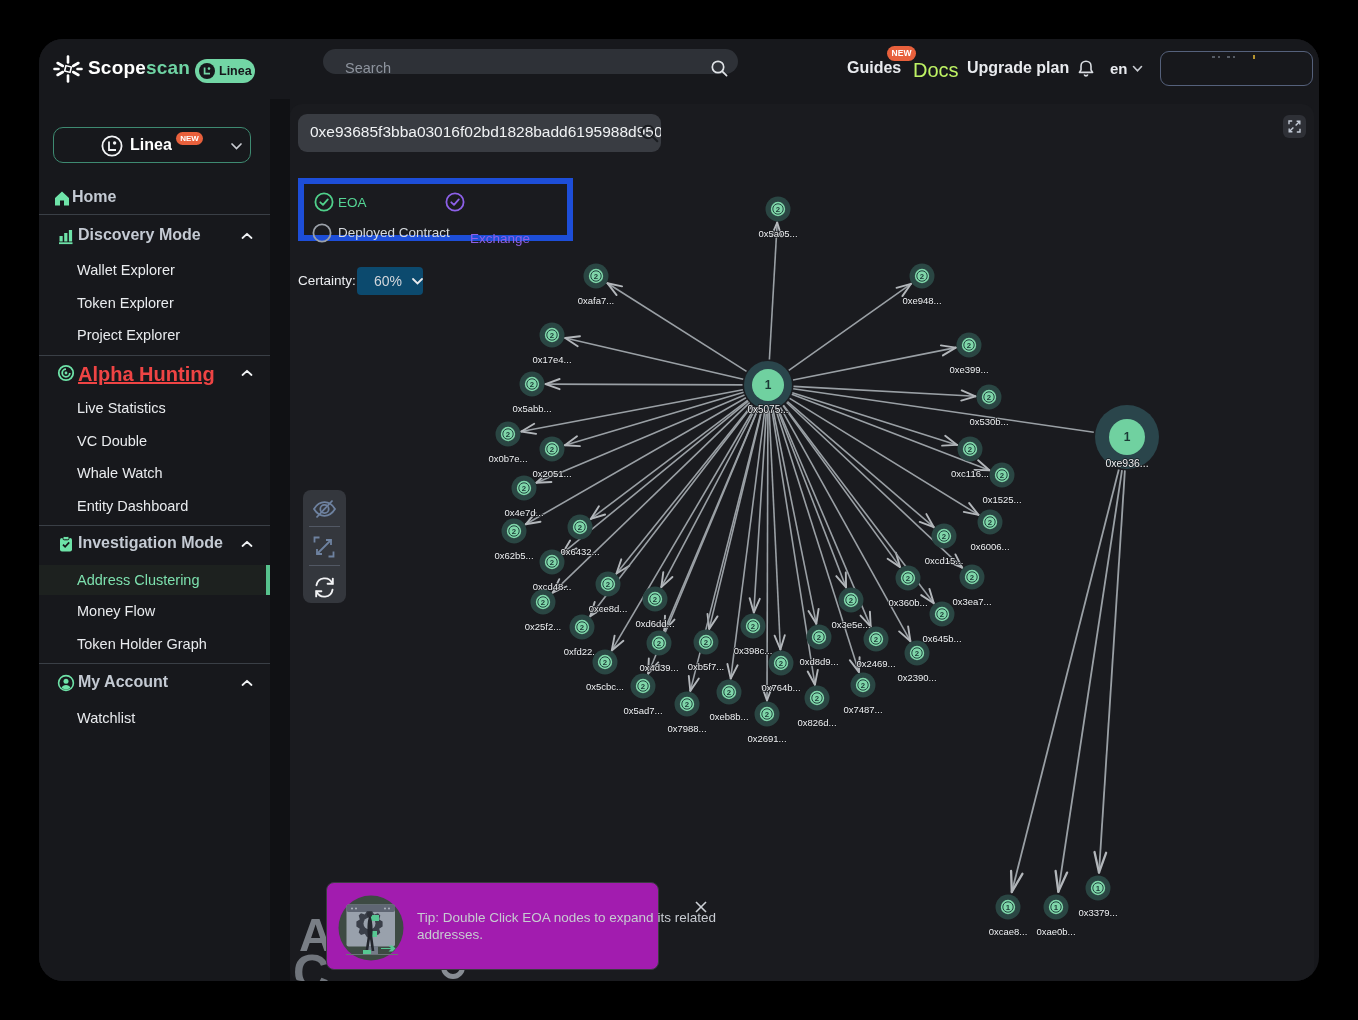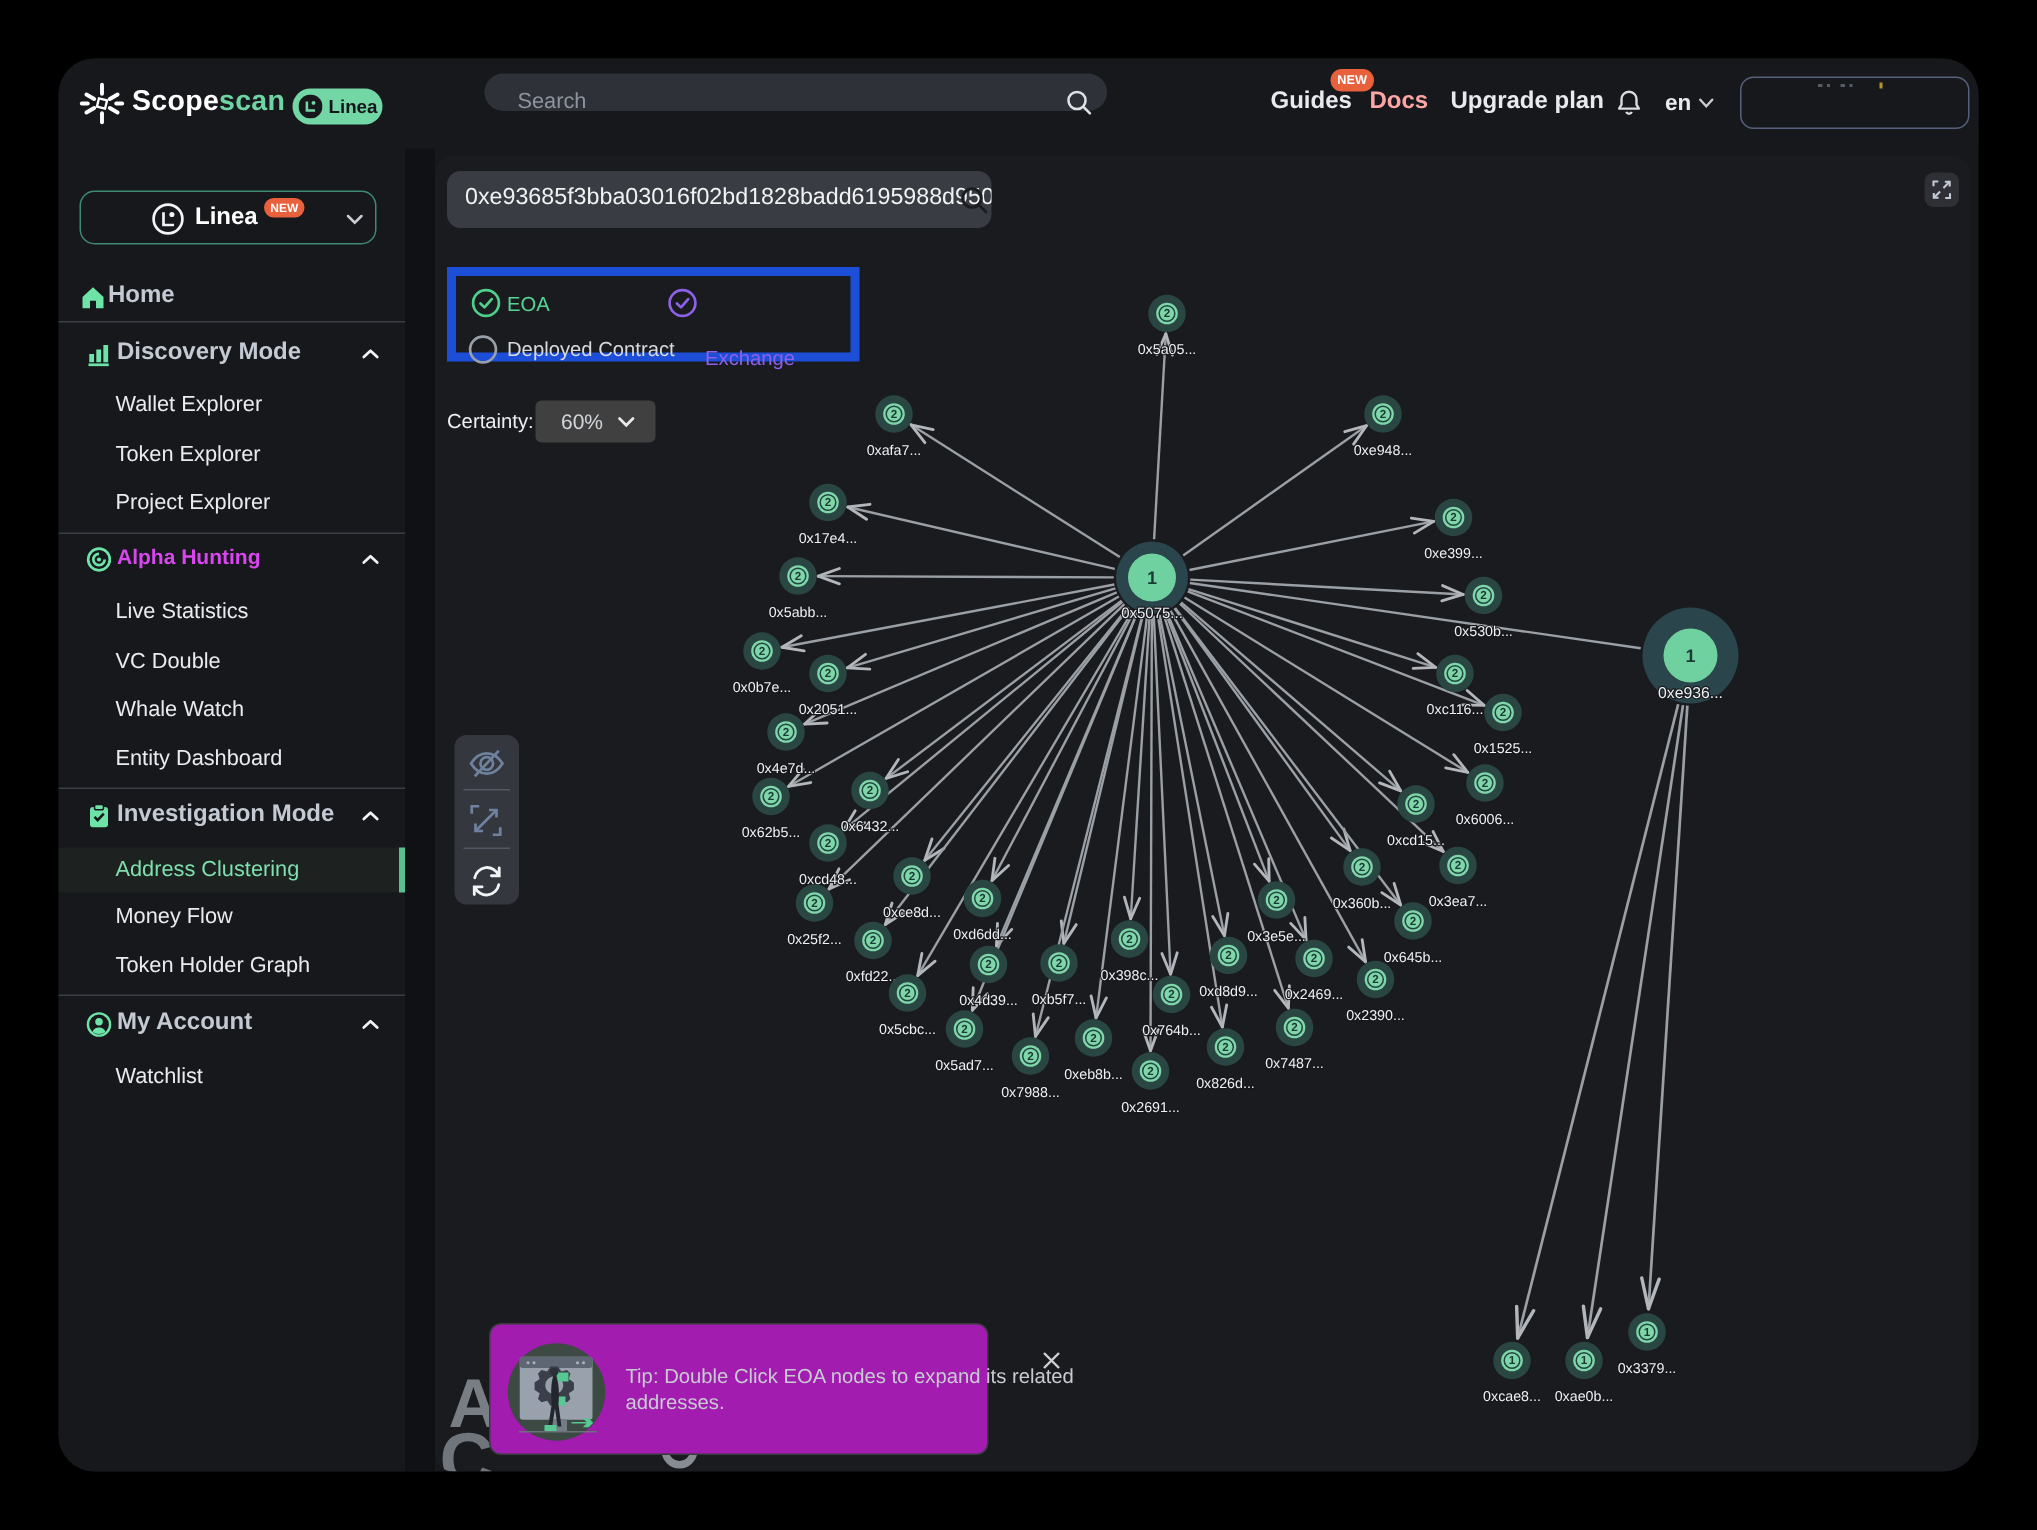--- a/index.html
+++ b/index.html
@@ -37,21 +37,21 @@
   <div class="abs" style="left:284px;top:10px;width:415px;height:25px;background:#2e3137;border-radius:20px;">
     <div class="abs" style="left:22px;top:11px;font-size:14.5px;color:#8e949e;">Search</div>
     <svg class="abs" style="left:387px;top:10px" width="19" height="19" viewBox="0 0 19 19">
       <circle cx="8" cy="8" r="5.7" fill="none" stroke="#dfe2e6" stroke-width="1.7"></circle>
       <line x1="12.3" y1="12.3" x2="16.6" y2="16.6" stroke="#dfe2e6" stroke-width="1.7" stroke-linecap="round"></line>
     </svg>
   </div>
 
   <div class="abs" style="left:808px;top:20px;font-size:16px;font-weight:bold;color:#e8eaee;">Guides</div>
   <div class="abs" style="left:848px;top:7px;width:29px;height:15px;background:#e8603c;border-radius:8px;text-align:center;font-size:8.5px;font-weight:bold;color:#fff;line-height:15px;">NEW</div>
-  <div class="abs" style="left:874px;top:20px;font-size:16px;font-weight:bold;color:#fca5a5;">Docs</div>
+  <div class="abs" style="left:874px;top:20px;font-size:20px;font-weight:normal;color:#bef264;">Docs</div>
   <div class="abs" style="left:928px;top:20px;font-size:16px;font-weight:bold;color:#e8eaee;">Upgrade plan</div>
   <svg class="abs" style="left:1038px;top:20px" width="18" height="19" viewBox="0 0 18 19">
     <path d="M9 2.2 c-3 0-5 2.2-5 5v3.6l-1.6 2.6 h13.2 l-1.6-2.6 v-3.6 c0-2.8-2-5-5-5z" fill="none" stroke="#d9dce1" stroke-width="1.6" stroke-linejoin="round"></path>
     <path d="M7.2 15.6 a1.9 1.9 0 0 0 3.6 0" fill="none" stroke="#d9dce1" stroke-width="1.6"></path>
   </svg>
   <div class="abs" style="left:1071px;top:21px;font-size:15px;font-weight:bold;color:#e8eaee;">en</div>
   <svg class="abs" style="left:1093px;top:26px" width="11" height="8" viewBox="0 0 11 8">
     <polyline points="1.5,1.5 5.5,5.8 9.5,1.5" fill="none" stroke="#c9ccd2" stroke-width="1.6" stroke-linecap="round"></polyline>
   </svg>
 
@@ -93,21 +93,21 @@
       </svg>
 <div class="abs" style="left:38px;top:163px;font-size:14.5px;color:#e9ebee;">Wallet Explorer</div>
 <div class="abs" style="left:38px;top:196px;font-size:14.5px;color:#e9ebee;">Token Explorer</div>
 <div class="abs" style="left:38px;top:228px;font-size:14.5px;color:#e9ebee;">Project Explorer</div>
 <div class="abs" style="left:0;top:256px;width:231px;height:1px;background:#3a3f46;"></div>
 <svg class="abs" style="left:18px;top:265px" width="18" height="18" viewBox="0 0 18 18">
         <circle cx="9" cy="9" r="7.2" fill="none" stroke="#6ee3a8" stroke-width="1.8"></circle>
         <path d="M9 5.2 a3.8 3.8 0 1 0 3.8 3.8" fill="none" stroke="#6ee3a8" stroke-width="1.8"></path>
         <circle cx="9" cy="9" r="1.4" fill="#6ee3a8"></circle>
       </svg>
-<div class="abs" style="left:39px;top:264px;font-size:14px;font-weight:bold;color:#d946ef;">Alpha Hunting</div>
+<div class="abs" style="left:39px;top:264px;font-size:20px;font-weight:bold;color:#ef4444;text-decoration:underline;">Alpha Hunting</div>
 <svg class="abs" style="left:202px;top:270px" width="12" height="8" viewBox="0 0 12 8">
         <polyline points="1.5,6 6,1.8 10.5,6" fill="none" stroke="#f0f2f4" stroke-width="1.8" stroke-linecap="round" stroke-linejoin="round"></polyline>
       </svg>
 <div class="abs" style="left:38px;top:301px;font-size:14.5px;color:#e9ebee;">Live Statistics</div>
 <div class="abs" style="left:38px;top:334px;font-size:14.5px;color:#e9ebee;">VC Double</div>
 <div class="abs" style="left:38px;top:366px;font-size:14.5px;color:#e9ebee;">Whale Watch</div>
 <div class="abs" style="left:38px;top:399px;font-size:14.5px;color:#e9ebee;">Entity Dashboard</div>
 <div class="abs" style="left:0;top:426px;width:231px;height:1px;background:#3a3f46;"></div>
 <svg class="abs" style="left:18px;top:436px" width="18" height="18" viewBox="0 0 18 18">
         <rect x="3" y="3" width="12" height="13.5" rx="2" fill="#6ee3a8"></rect>
@@ -510,21 +510,21 @@
     <polyline points="6.3,10.3 9,12.9 13.8,7.4" fill="none" stroke="#8d60e8" stroke-width="1.8" stroke-linecap="round" stroke-linejoin="round"></polyline>
   </svg>
   <div class="abs" style="left:166px;top:11px;font-size:13.5px;color:#8d60e8;margin-top:36px;">Exchange</div>
   <svg class="abs" style="left:8px;top:39px" width="20" height="20" viewBox="0 0 20 20">
     <circle cx="10" cy="10" r="8.6" fill="none" stroke="#9aa0a8" stroke-width="1.8"></circle>
   </svg>
   <div class="abs" style="left:34px;top:41px;font-size:13.5px;color:#d6dade;">Deployed Contract</div>
 </div>
 
 <div class="abs" style="left:8px;top:169px;font-size:13.5px;color:#eceef1;">Certainty:</div>
-<div class="abs" style="left:67px;top:163px;width:80px;height:28px;background:#404040;border-radius:4px;">
+<div class="abs" style="left:67px;top:163px;width:66px;height:28px;background:#0c4a6e;border-radius:4px;">
   <div class="abs" style="left:17px;top:6px;font-size:14px;color:#d2d6db;">60%</div>
   <svg class="abs" style="left:54px;top:10px" width="13" height="9" viewBox="0 0 13 9">
     <polyline points="2,2 6.5,6.5 11,2" fill="none" stroke="#e8eaee" stroke-width="1.8" stroke-linecap="round"></polyline>
   </svg>
 </div>
 
 <div class="abs" style="left:993px;top:11px;width:23px;height:23px;background:#2e3036;border-radius:6px;">
   <svg class="abs" style="left:5px;top:5px" width="13" height="13" viewBox="0 0 13 13">
     <g stroke="#c3cad6" stroke-width="1.4" fill="none">
       <polyline points="1,4.2 1,1 4.2,1"></polyline>

